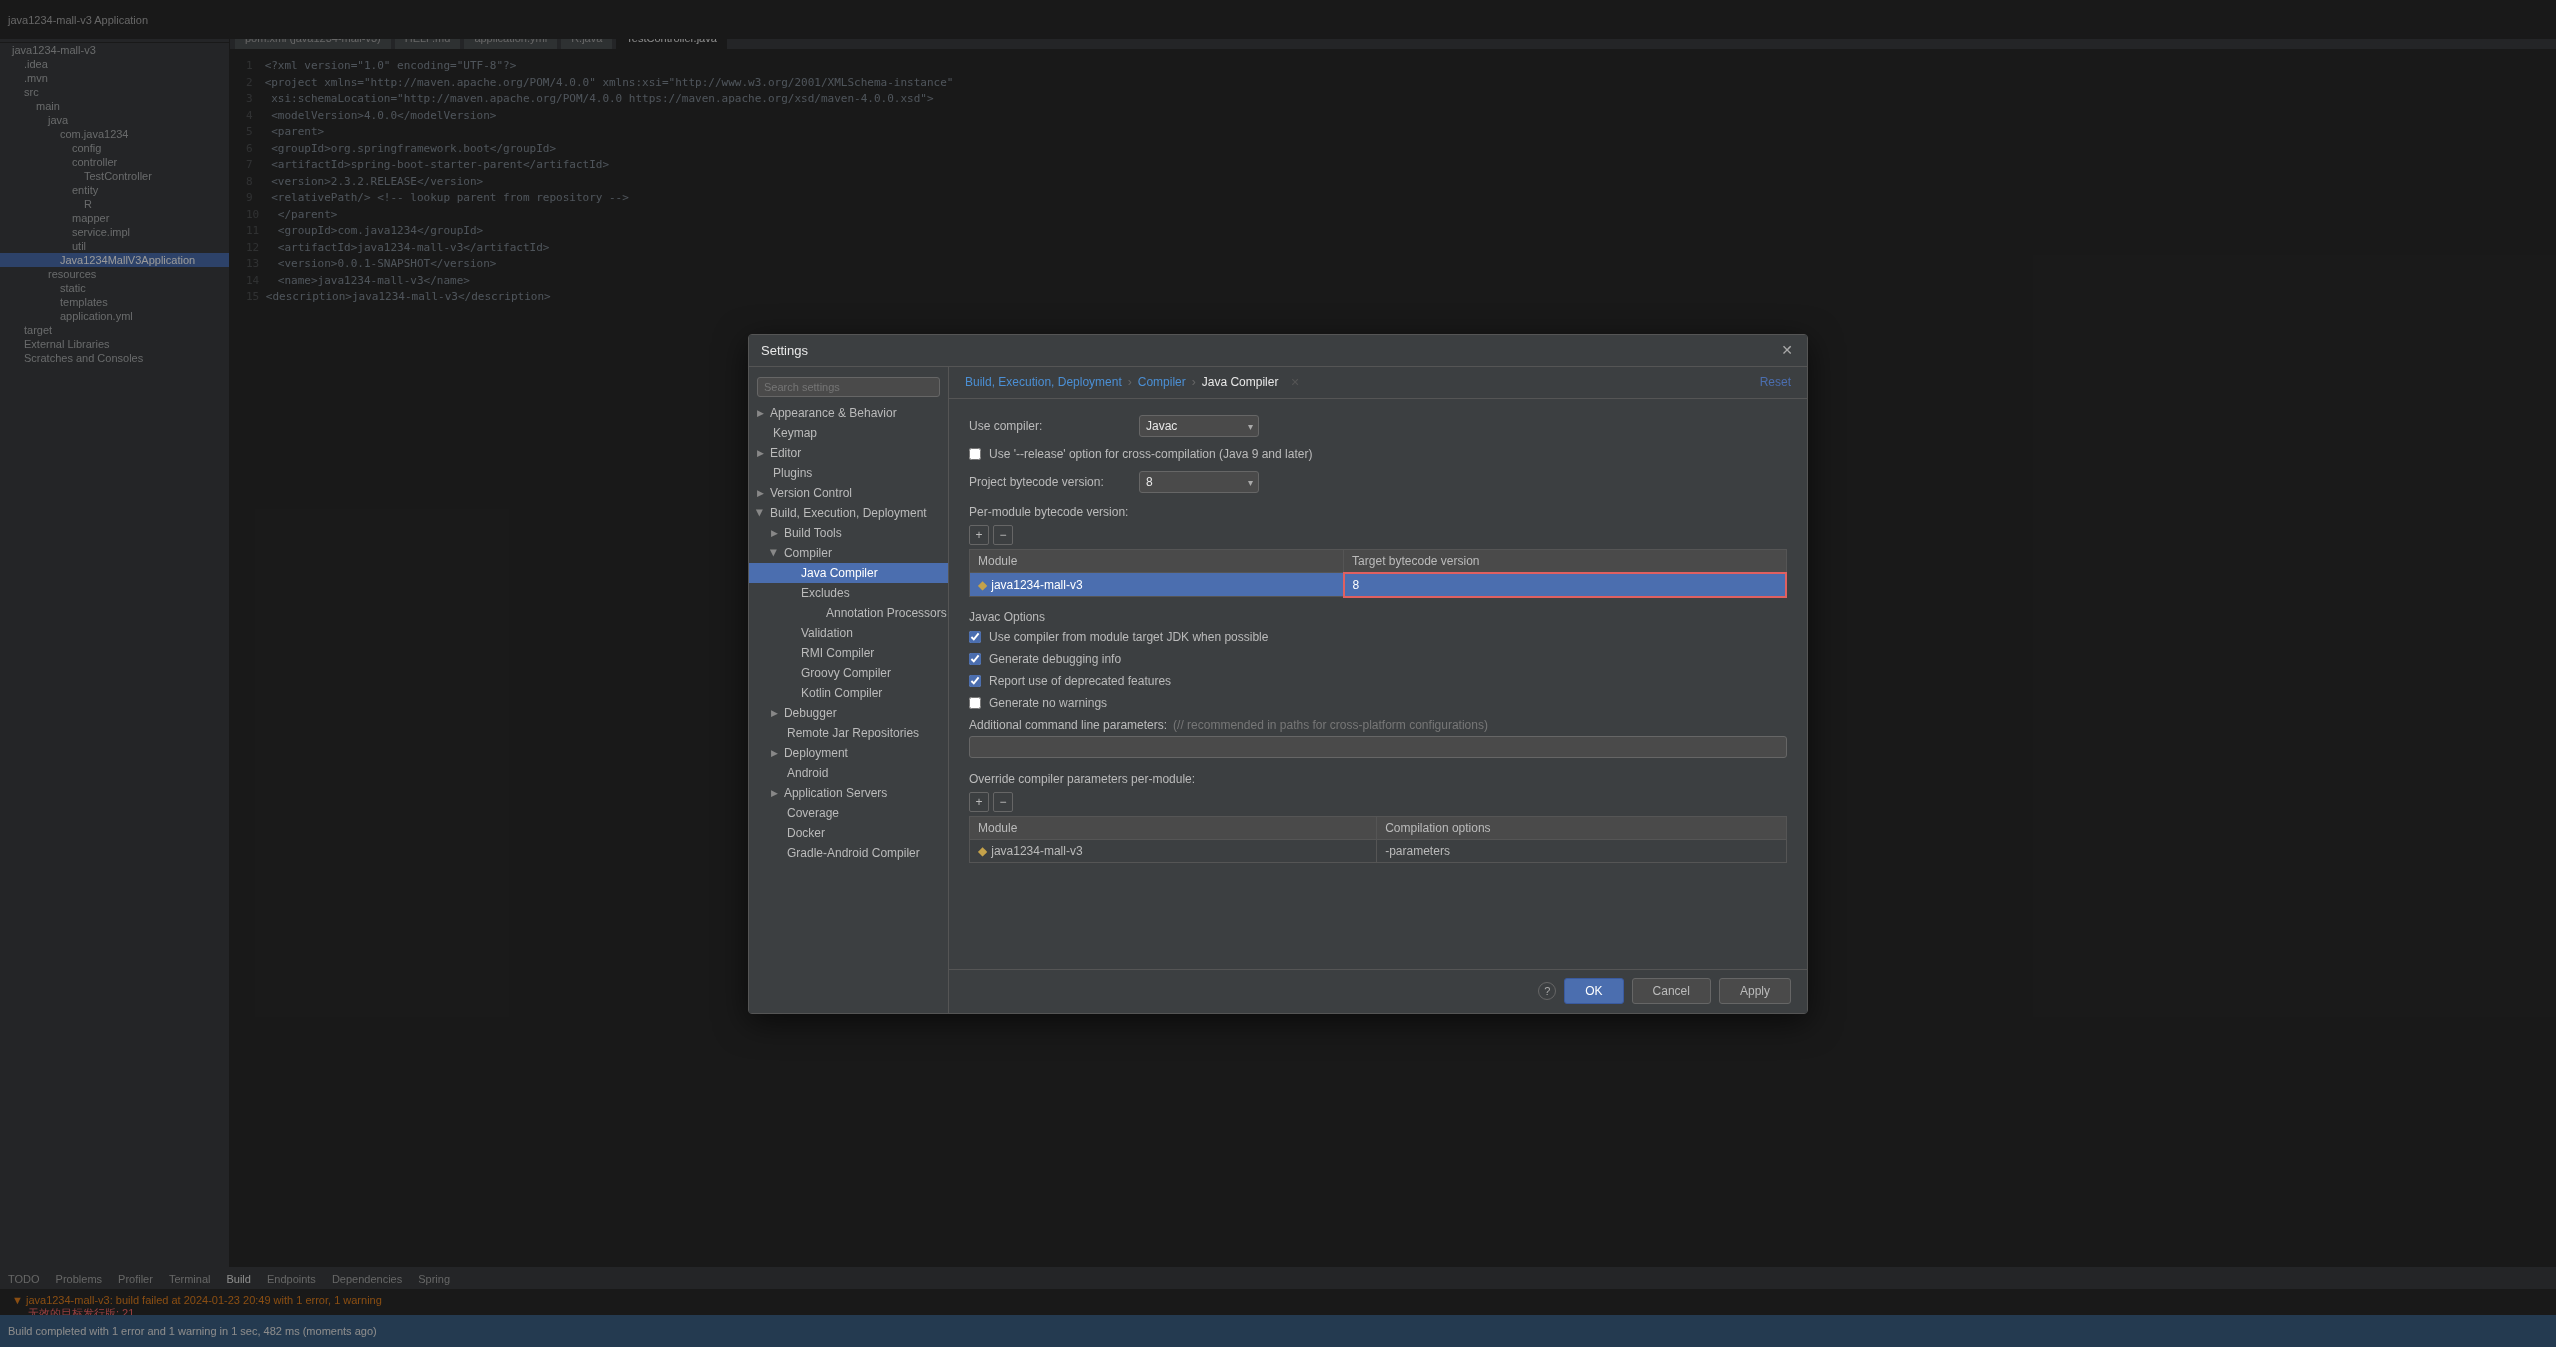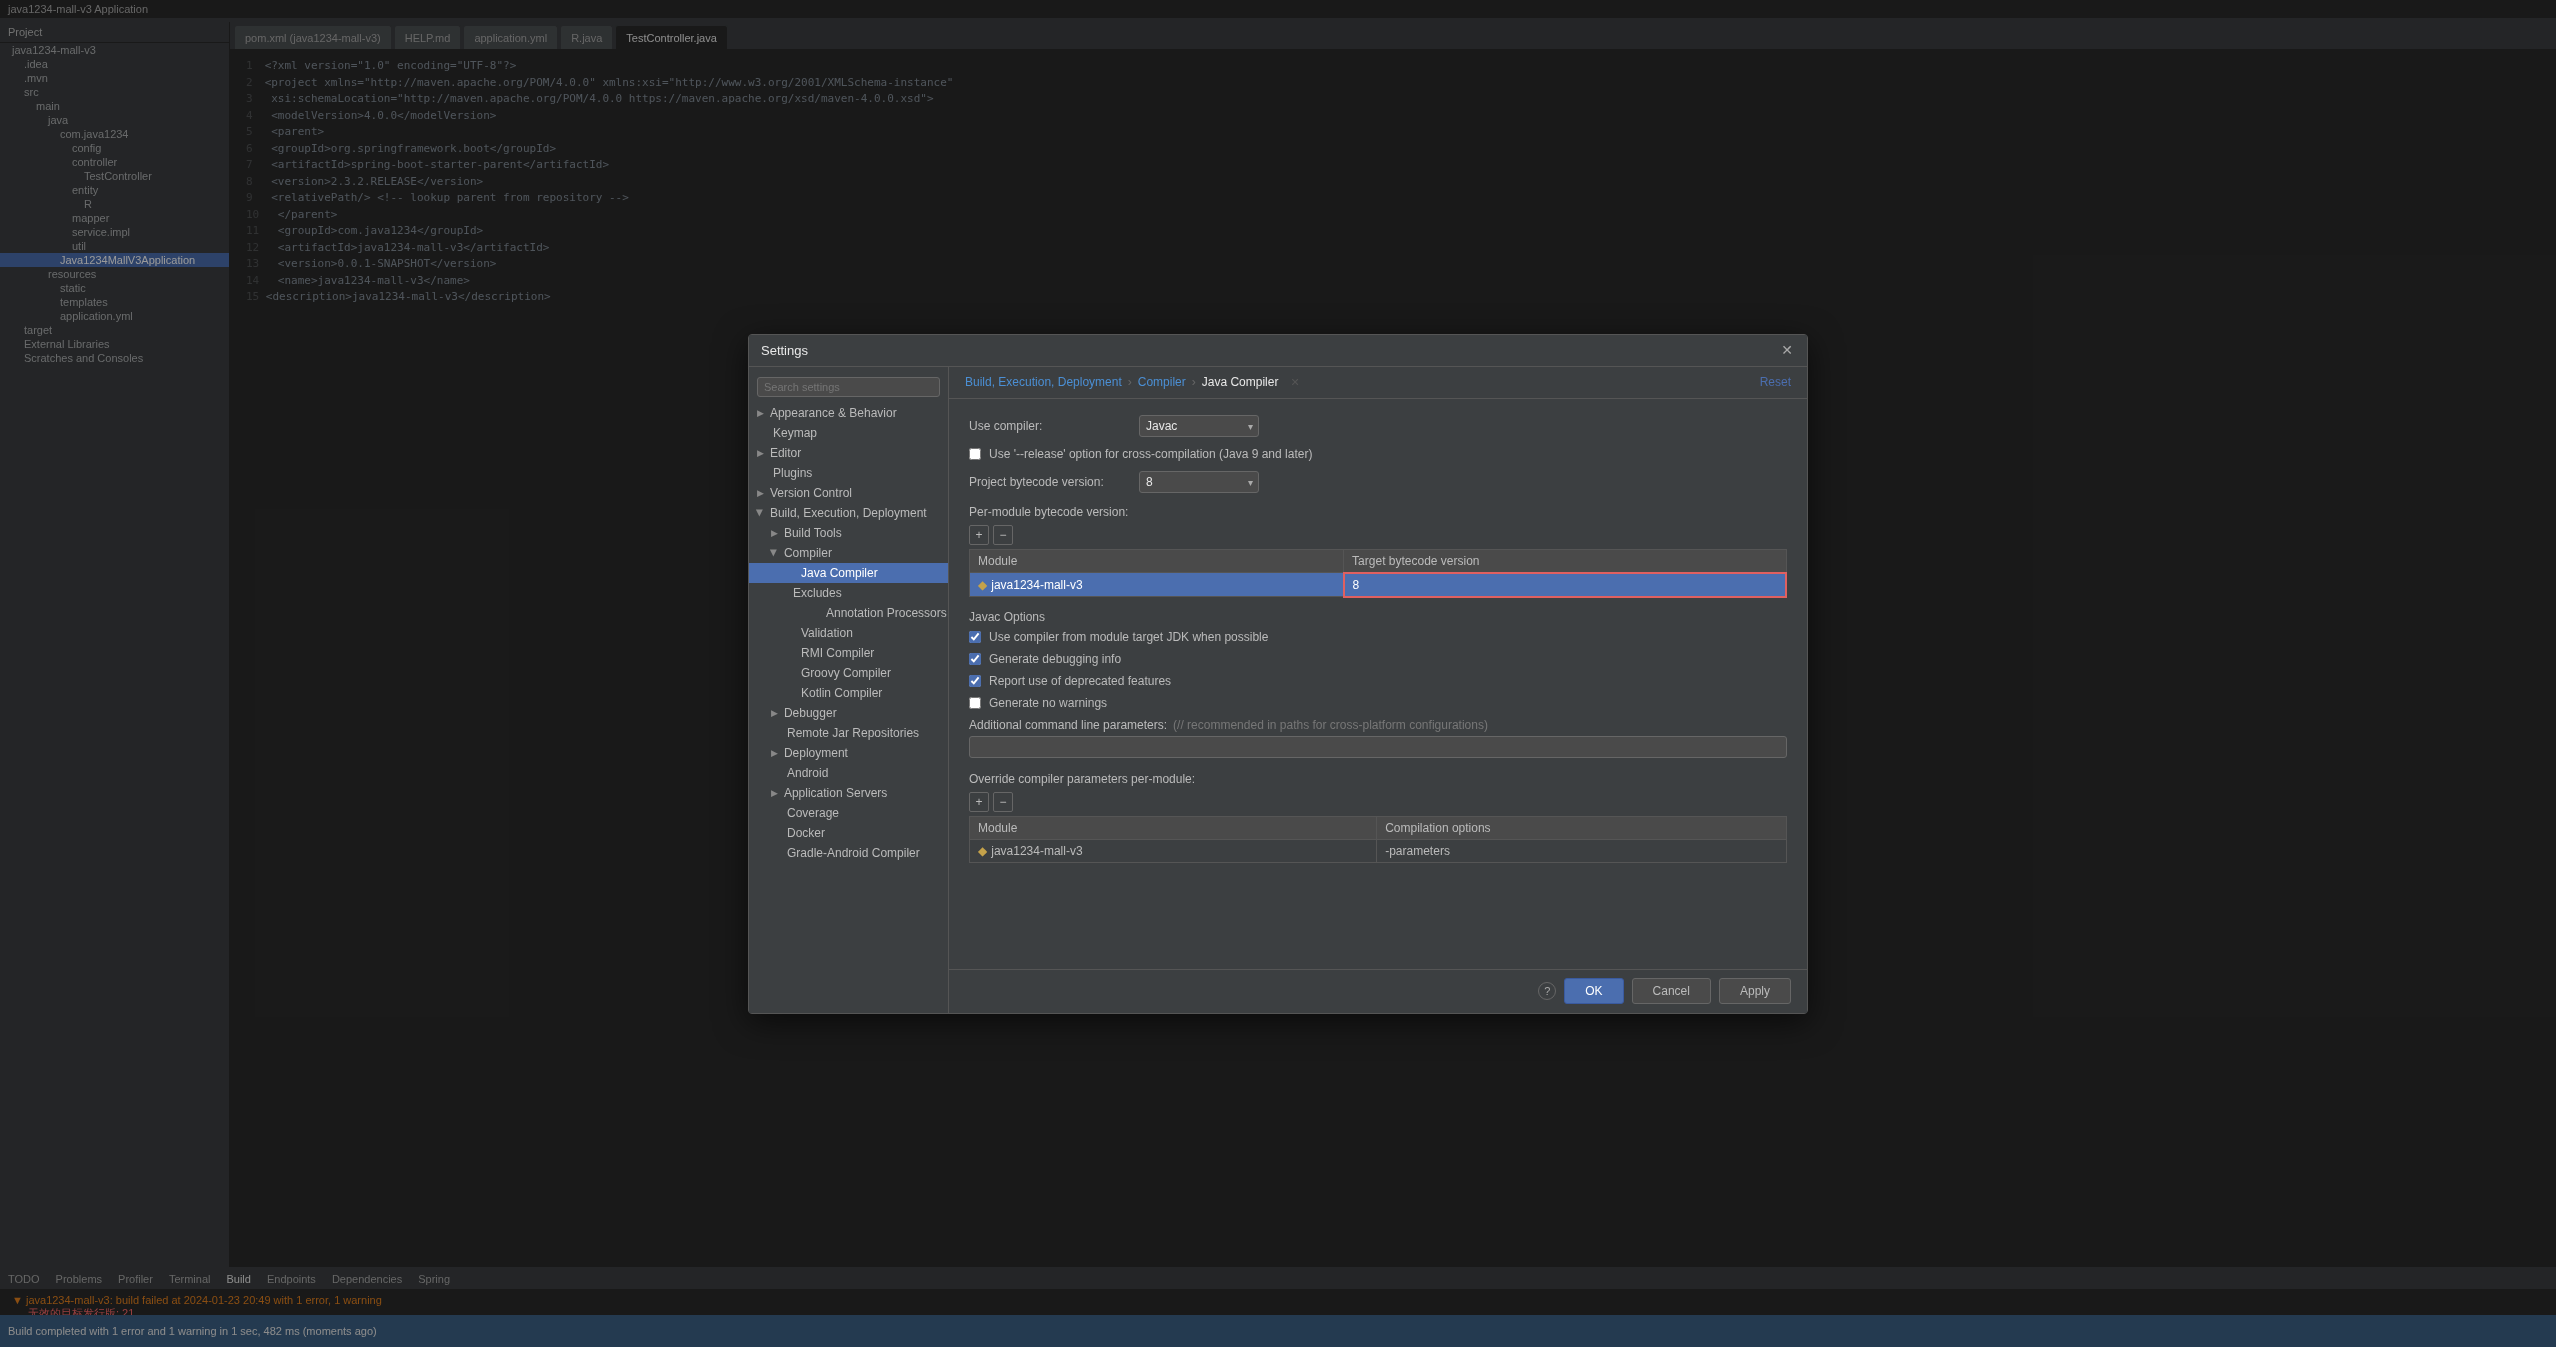--- a/index.html
+++ b/index.html
@@ -18,21 +18,21 @@
     .ide-bg {
       position: absolute;
       inset: 0;
       background: #3c3f41;
     }
 
     
     .top-bar {
       position: absolute;
       top: 0; left: 0; right: 0;
-      height: 18px;
+      height: 39px;
       background: #2b2b2b;
       display: flex;
       align-items: center;
       padding: 0 8px;
       gap: 12px;
       font-size: 11px;
       color: #aaa;
       z-index: 100;
     }
 
@@ -684,21 +684,21 @@
               <span>Build Tools</span>
             </div>
             <div class="nav-item expanded" style="padding-left: 22px;">
               <span class="arrow" style="transform: rotate(90deg);">▶</span>
               <span>Compiler</span>
             </div>
             <div class="nav-item active" style="padding-left: 36px;">
               <span style="width: 12px; display: inline-block;"></span>
               <span>Java Compiler</span>
             </div>
-            <div class="nav-item" style="padding-left: 28px;">
+            <div class="nav-item" style="padding-left: 36px;">
               <span style="width: 12px; display: inline-block;"></span>
               <span>Excludes</span>
             </div>
             <div class="nav-item" style="padding-left: 36px; margin-left: 37px;">
               <span style="width: 12px; display: inline-block;"></span>
               <span>Annotation Processors</span>
             </div>
             <div class="nav-item" style="padding-left: 36px;">
               <span style="width: 12px; display: inline-block;"></span>
               <span>Validation</span>

